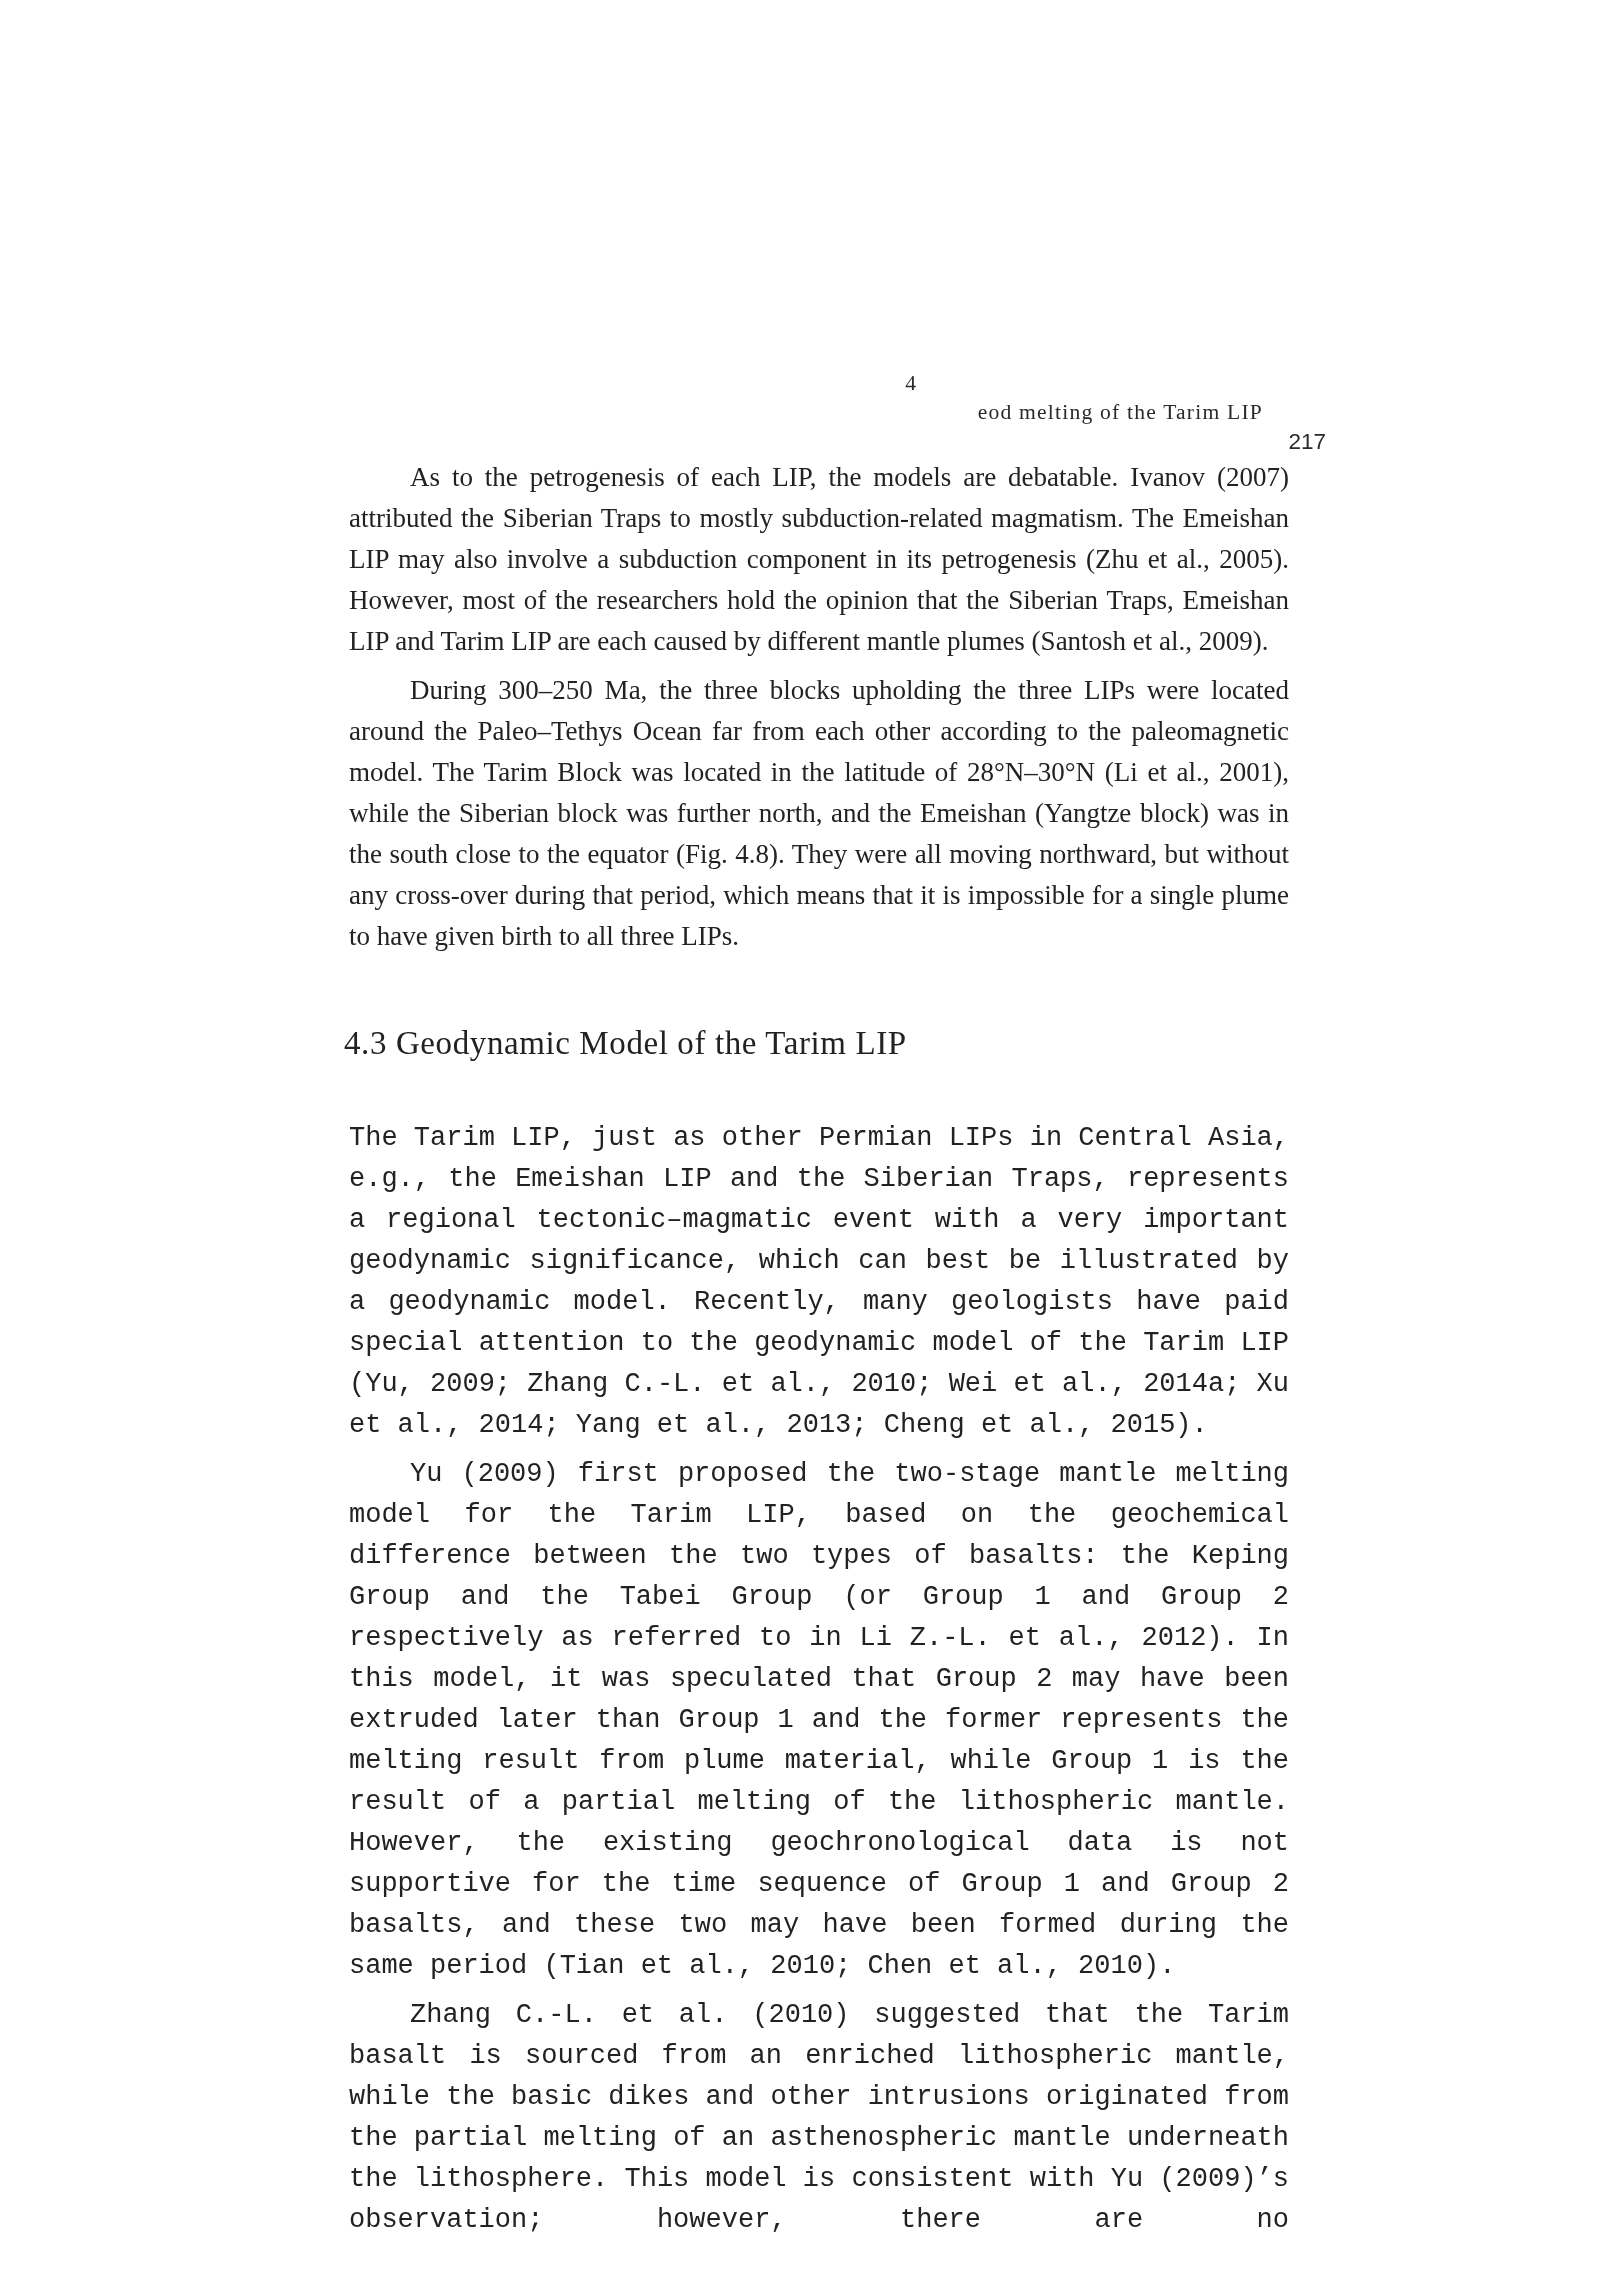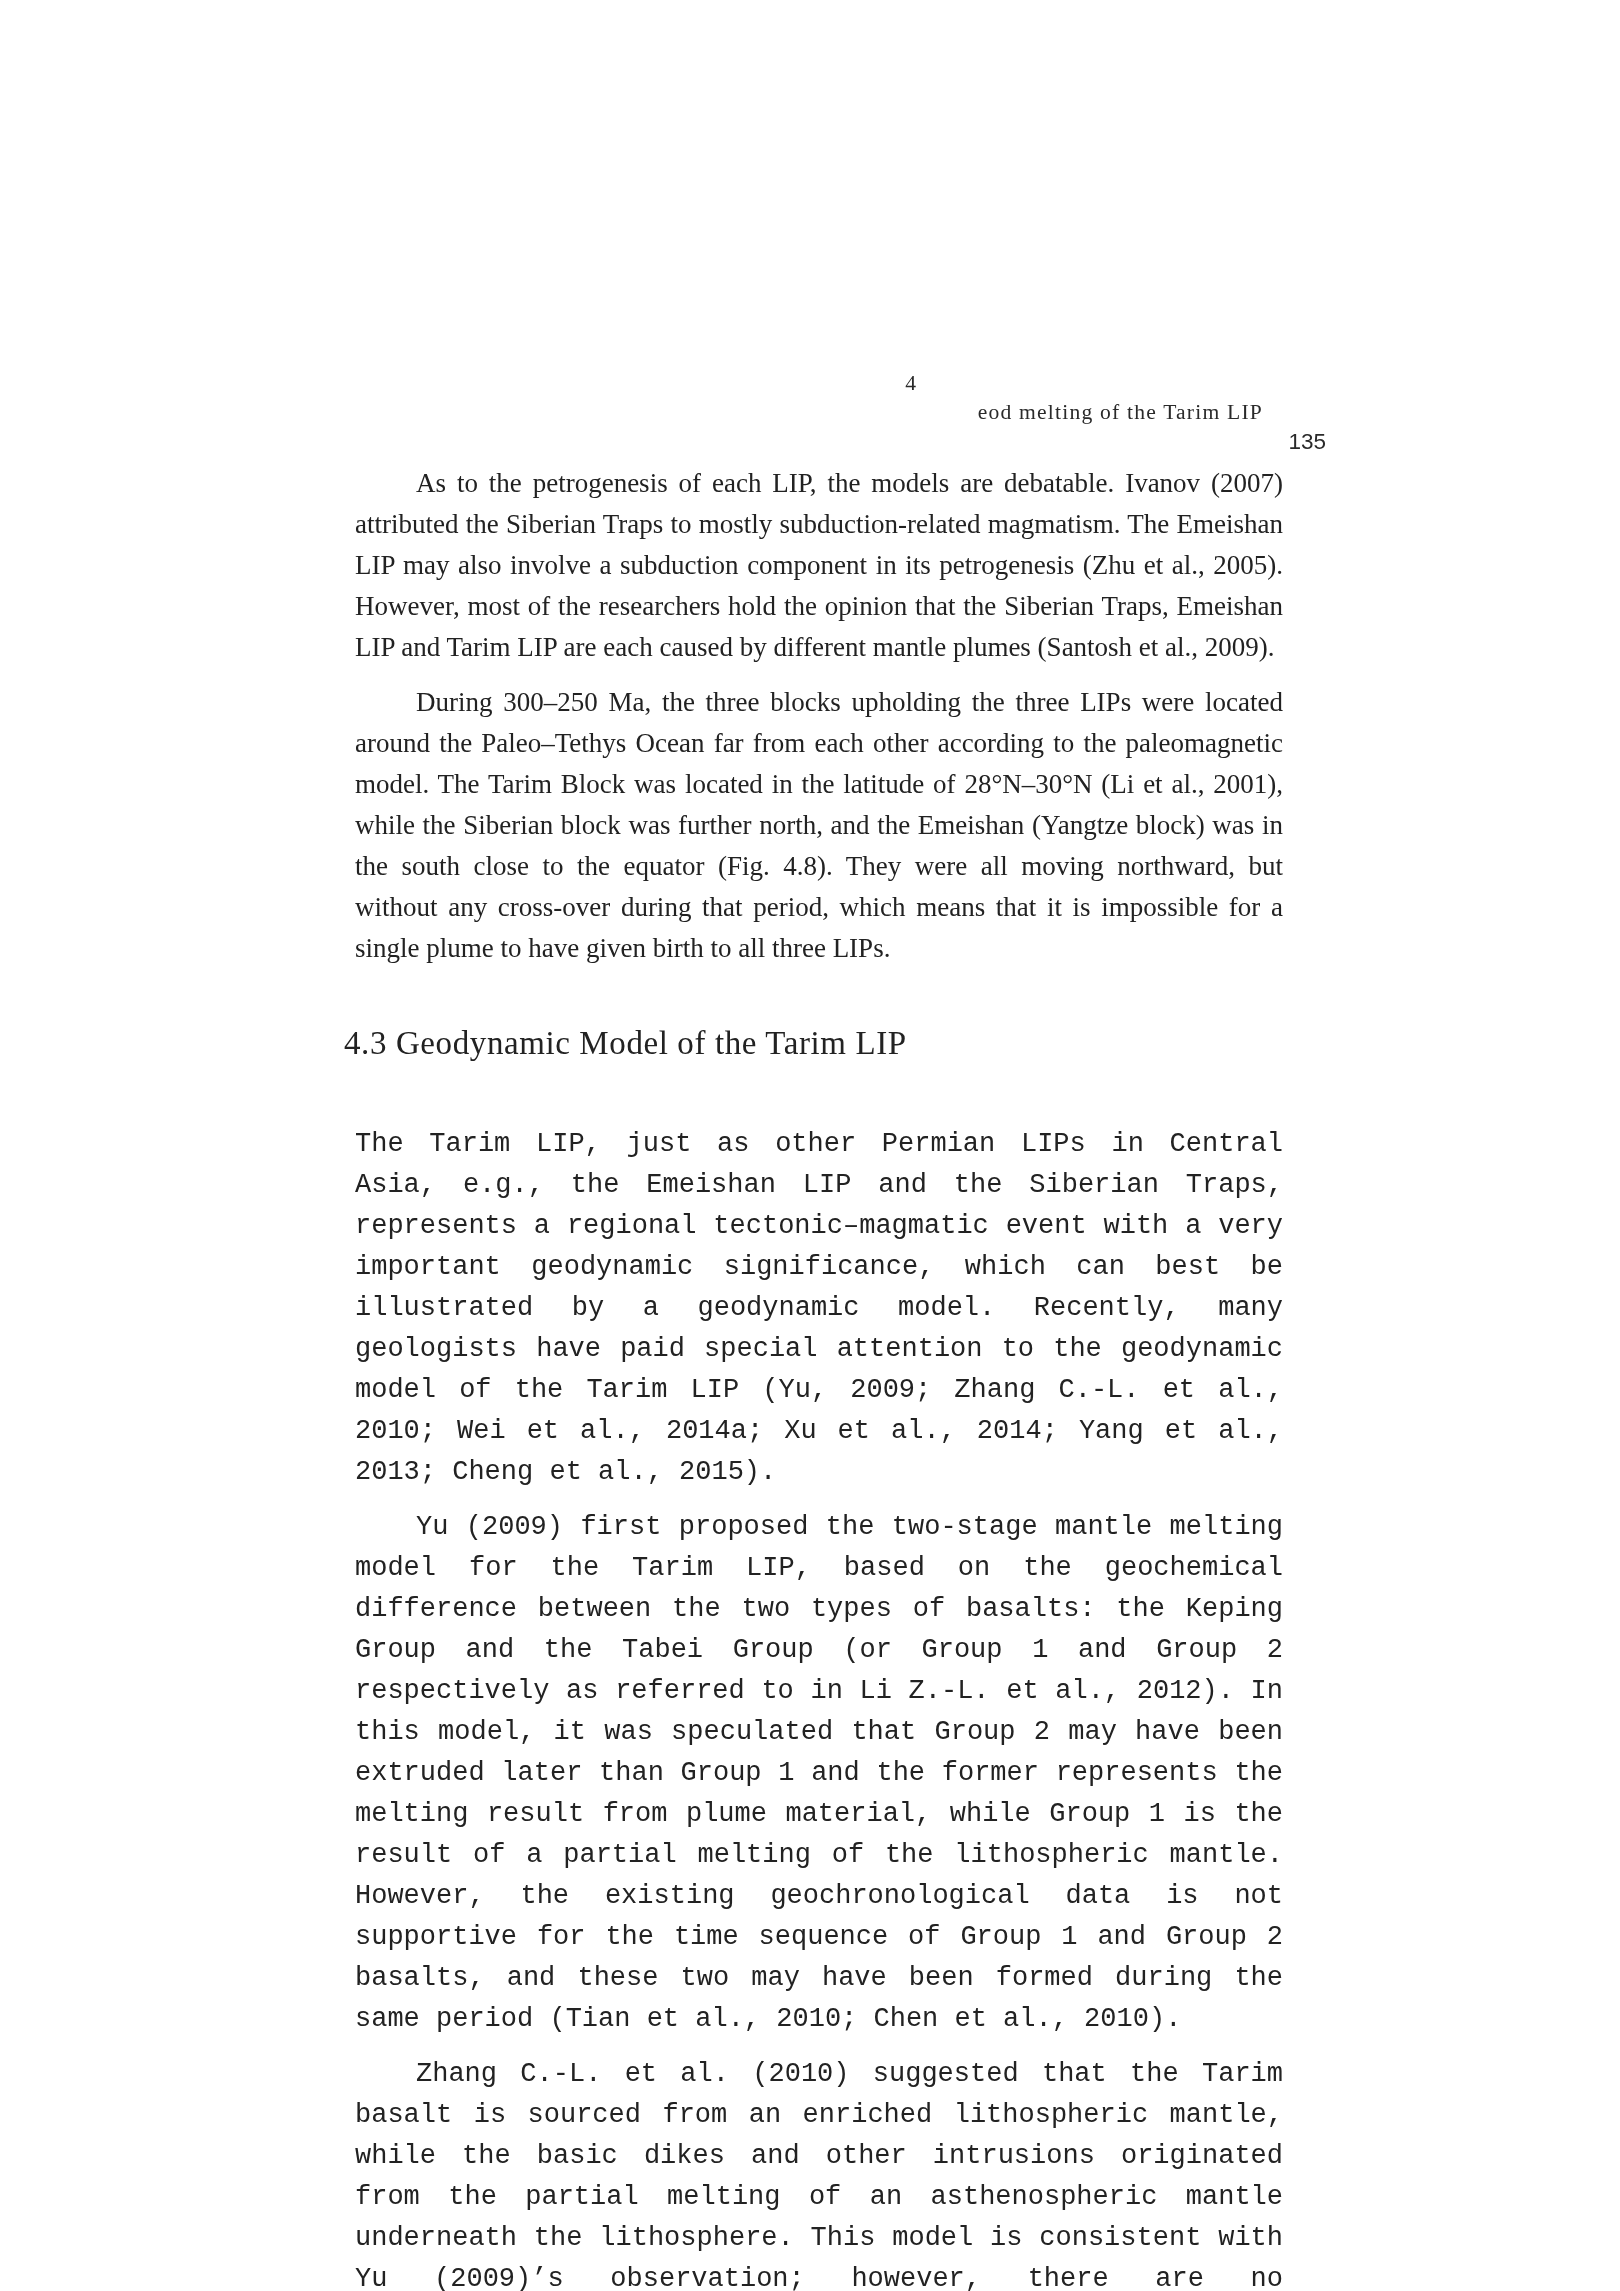--- a/index.html
+++ b/index.html
@@ -14,37 +14,37 @@
   .running-head .chap { position: absolute; right: 410px; letter-spacing: 0; }
   .running-head .title { position: absolute; right: 63px; letter-spacing: 1.2px; }
   .running-head .pnum { position: absolute; right: 0px; font-family: "Liberation Sans", sans-serif; font-size: 22.5px; }
   .text-block {
     position: absolute; left: 341px; width: 956px;
     font-family: "Liberation Serif", serif; color: #222222;
     font-size: 27px; line-height: 41px;
   }
   .block1 { top: 449px; }
   .block2 { top: 1110px; font-family: Liberation Mono, monospace; }
-  p { margin: 14px; text-align: justify; text-align-last: left; }
+  p { margin: 8px; text-align: justify; text-align-last: left; }
   p.indent { text-indent: 61px; }
   .section-heading {
     position: absolute; left: 341px; top: 1019px;
     font-family: "Liberation Serif", serif; color: #222222;
     font-size: 33px; line-height: 43px; letter-spacing: 0.6px; margin: 3px; font-weight: normal;
   }
 </style>
 </head>
 <body>
 
 <div class="page">
 
   <div class="running-head">
     <span class="chap">4</span>
     <span class="title">eod melting of the Tarim LIP</span>
-    <span class="pnum">135</span>
+    <span class="pnum">217</span>
   </div>
 
   <div class="text-block block1">
     <p class="indent">As to the petrogenesis of each LIP, the models are debatable. Ivanov (2007) attributed the Siberian Traps to mostly subduction-related magmatism. The Emeishan LIP may also involve a subduction component in its petrogenesis (Zhu et al., 2005). However, most of the researchers hold the opinion that the Siberian Traps, Emeishan LIP and Tarim LIP are each caused by different mantle plumes (Santosh et al., 2009).</p>
     <p class="indent">During 300–250 Ma, the three blocks upholding the three LIPs were located around the Paleo–Tethys Ocean far from each other according to the paleomagnetic model. The Tarim Block was located in the latitude of 28°N–30°N (Li et al., 2001), while the Siberian block was further north, and the Emeishan (Yangtze block) was in the south close to the equator (Fig. 4.8). They were all moving northward, but without any cross-over during that period, which means that it is impossible for a single plume to have given birth to all three LIPs.</p>
   </div>
 
   <h2 class="section-heading">4.3 Geodynamic Model of the Tarim LIP</h2>
 
   <div class="text-block block2">

